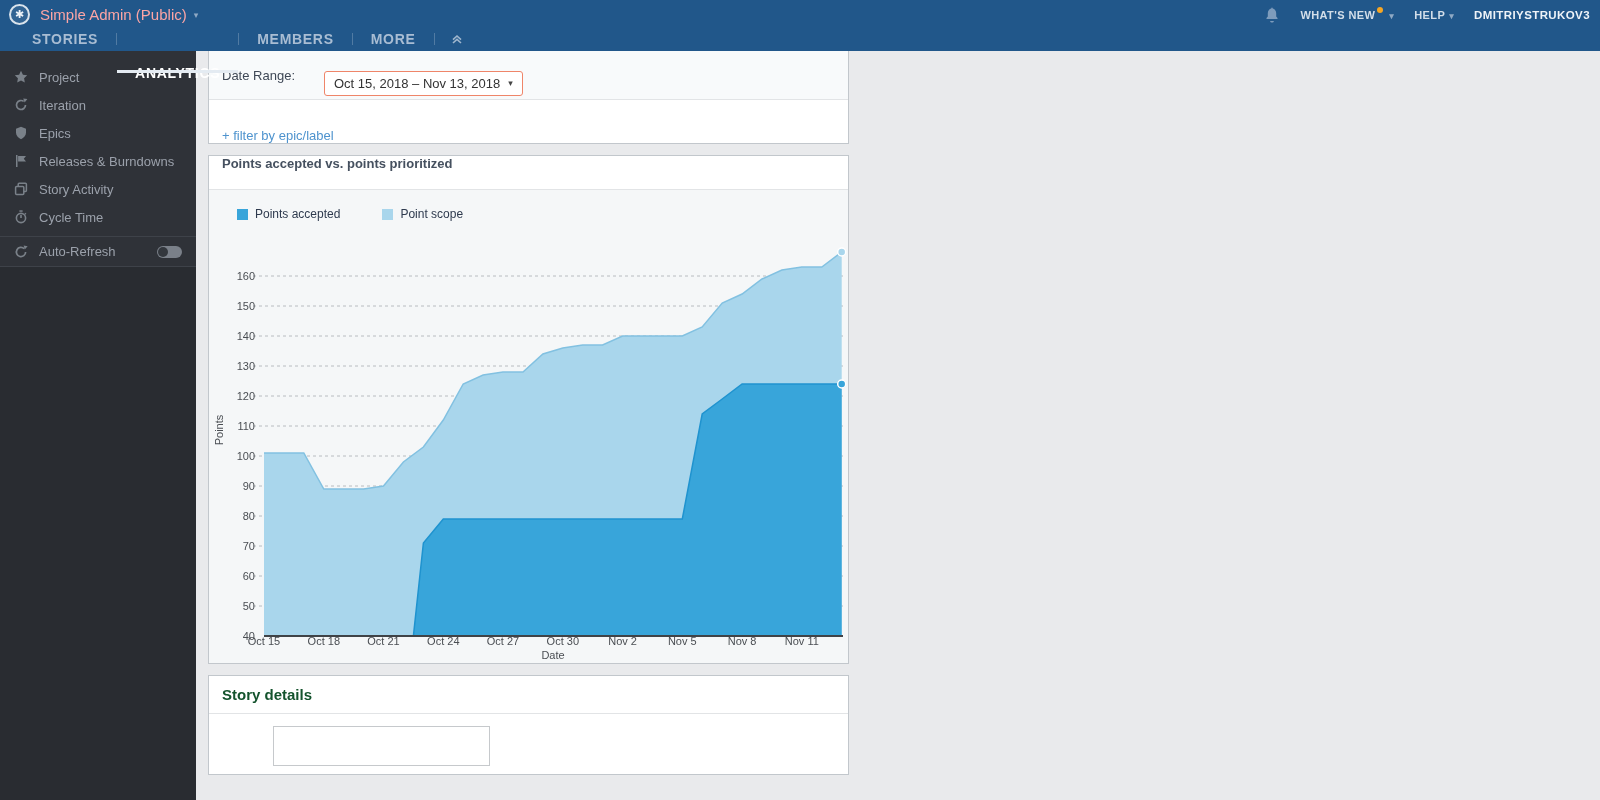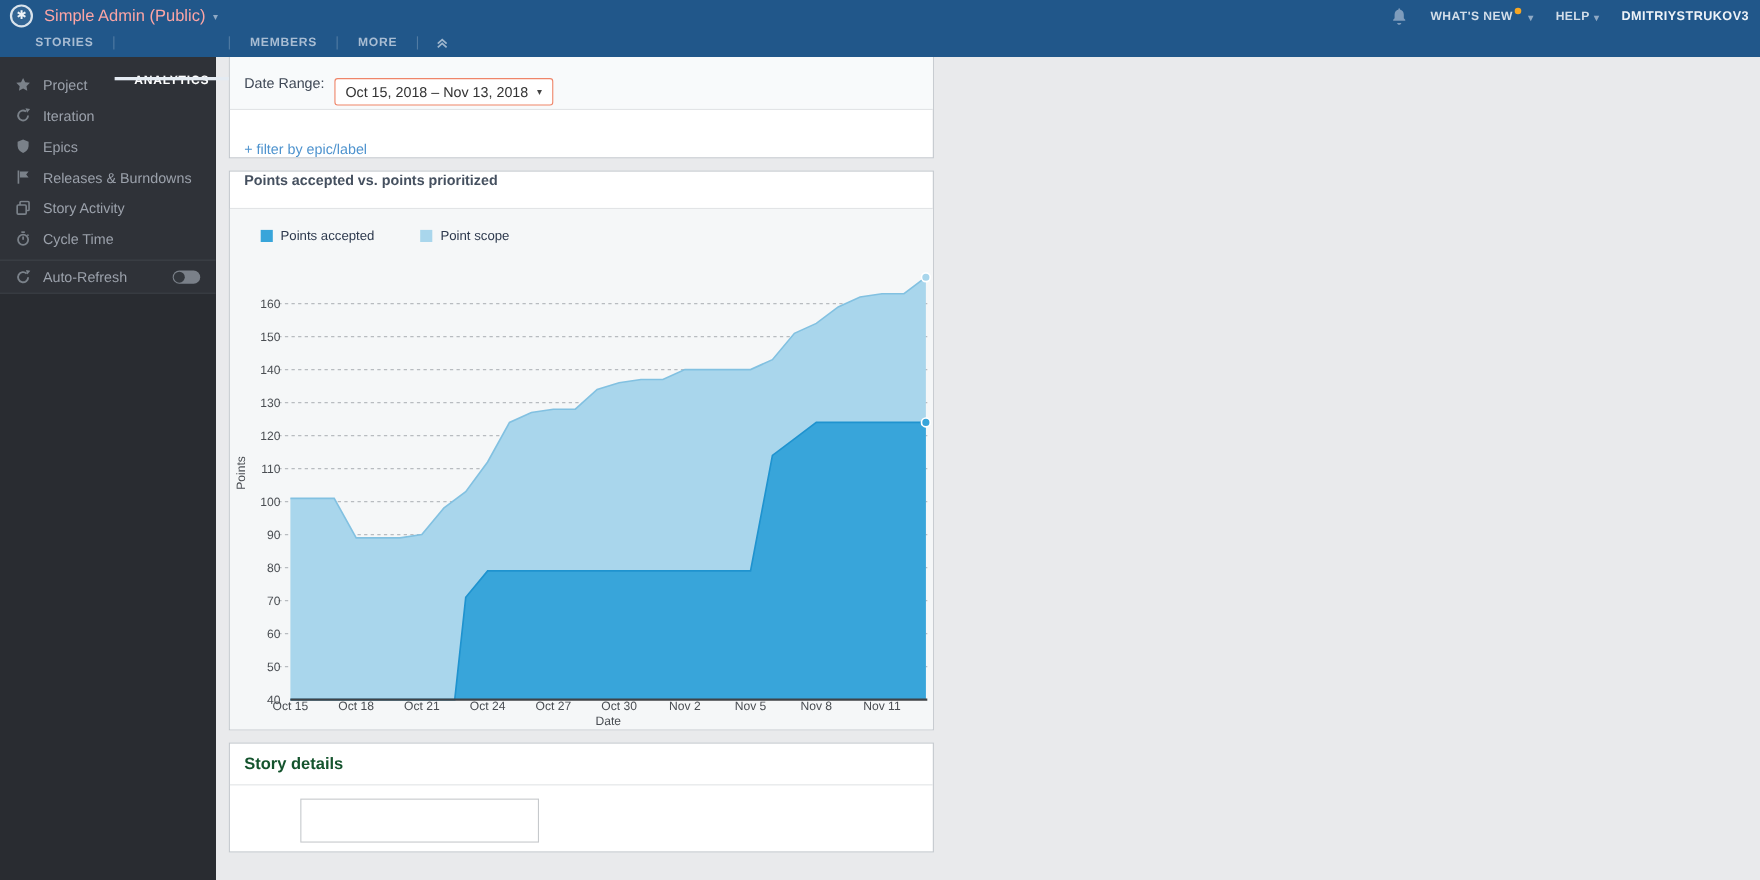--- a/index.html
+++ b/index.html
@@ -16,21 +16,21 @@
           display:flex; align-items:center; justify-content:center; margin-right:10px;
           color:#eef3f8; font-size:11px; line-height:1; background:rgba(255,255,255,.08); cursor:pointer; }
   .project-title { color:#fca5a5; font-size:15px; margin-right:7px; cursor:pointer; }
   .sm-caret { color:#8fa9c4; font-size:9px; }
   .bar-right { margin-left:auto; display:flex; align-items:center; gap:20px; }
   .bar-link { color:#d3dee9; font-size:11px; font-weight:bold; letter-spacing:.4px; display:flex; align-items:flex-start; cursor:pointer; }
   .orange-dot { width:6px; height:6px; border-radius:50%; background:#f6a623; display:inline-block; margin:-2px 2px 0 2px; }
   .bar-link .sm-caret { margin:2px 0 0 4px; }
   .username { color:#eef3f8; font-size:11.5px; font-weight:bold; letter-spacing:.4px; white-space:nowrap; cursor:pointer; }
   .bar-row2 { height:24px; display:flex; align-items:stretch; padding-left:14px; }
-  .tab { display:flex; align-items:center; padding:0 18px; color:#a9bdd3; font-size:11px;
+  .tab { display:flex; align-items:center; padding:0 18px; color:#a9bdd3; font-size:14px;
          font-weight:bold; letter-spacing:.7px; position:relative; cursor:pointer; }
   .tab.active { color:#ffffff;margin-top:46px; }
   .tab.active::after { content:""; position:absolute; left:0; right:0; bottom:0; height:3px; background:#e4ebf2; }
   .tab-sep { width:1px; height:12px; background:rgba(255,255,255,.22); align-self:center; }
   .collapse-btn { display:flex; align-items:center; padding:0 16px; cursor:pointer; }
   
   .sidebar { position:fixed; top:51px; left:0; bottom:0; width:196px; background:#2f3238;
              display:flex; flex-direction:column; z-index:10; }
   .side-nav { padding-top:12px; }
   .side-item { height:28px; display:flex; align-items:center; padding:0 14px;
@@ -44,21 +44,21 @@
   .toggle .knob { position:absolute; left:1px; top:1px; width:10px; height:10px; border-radius:50%; background:#33373d; }
   .side-fill { flex:1; background:#292c31; border-top:1px solid #3e4249; }
   
   .main { margin-left:196px; padding:12px 0 0 12px; }
   .card { width:641px; background:#fff; border:1px solid #c2c7cc; margin-bottom:11px; }
   .card-head { height:38px; display:flex; align-items:center; padding:0 13px; border-bottom:1px solid #e2e4e6; }
   .card-title { font-size:15px; font-weight:bold; color:#14532d; }
   .head-icons { margin-left:auto; display:flex; align-items:center; gap:6px; }
   .head-icons svg { cursor:pointer; }
   .date-row { height:49px; background:#f8fafb; border-bottom:1px solid #e2e4e6;
-              display:flex; align-items:center; padding:0 13px; }
+              display:flex; align-items:center; padding:0 13px;gap:20px; }
   .date-label { font-size:13px; color:#3f4856; }
   .date-select { margin-left:9px; display:flex; align-items:center; gap:8px; background:#fff;
                  border:1px solid #ef8569; border-radius:3px; padding:4px 9px; font-size:13px;
                  color:#333; cursor:pointer;margin-top:16px; }
   .date-select .sel-caret { font-size:9px; color:#444; }
   .filter-row { height:43px; display:flex; align-items:flex-end; padding:0 13px; }
   .filter-link { font-size:13px; color:#4e93ce; cursor:pointer; text-decoration:none; }
   
   .chart-head { height:34px; display:flex; align-items:flex-start; padding:0 13px; border-bottom:1px solid #e2e4e6; }
   .chart-title { font-size:13px; font-weight:bold; color:#45505f; }

